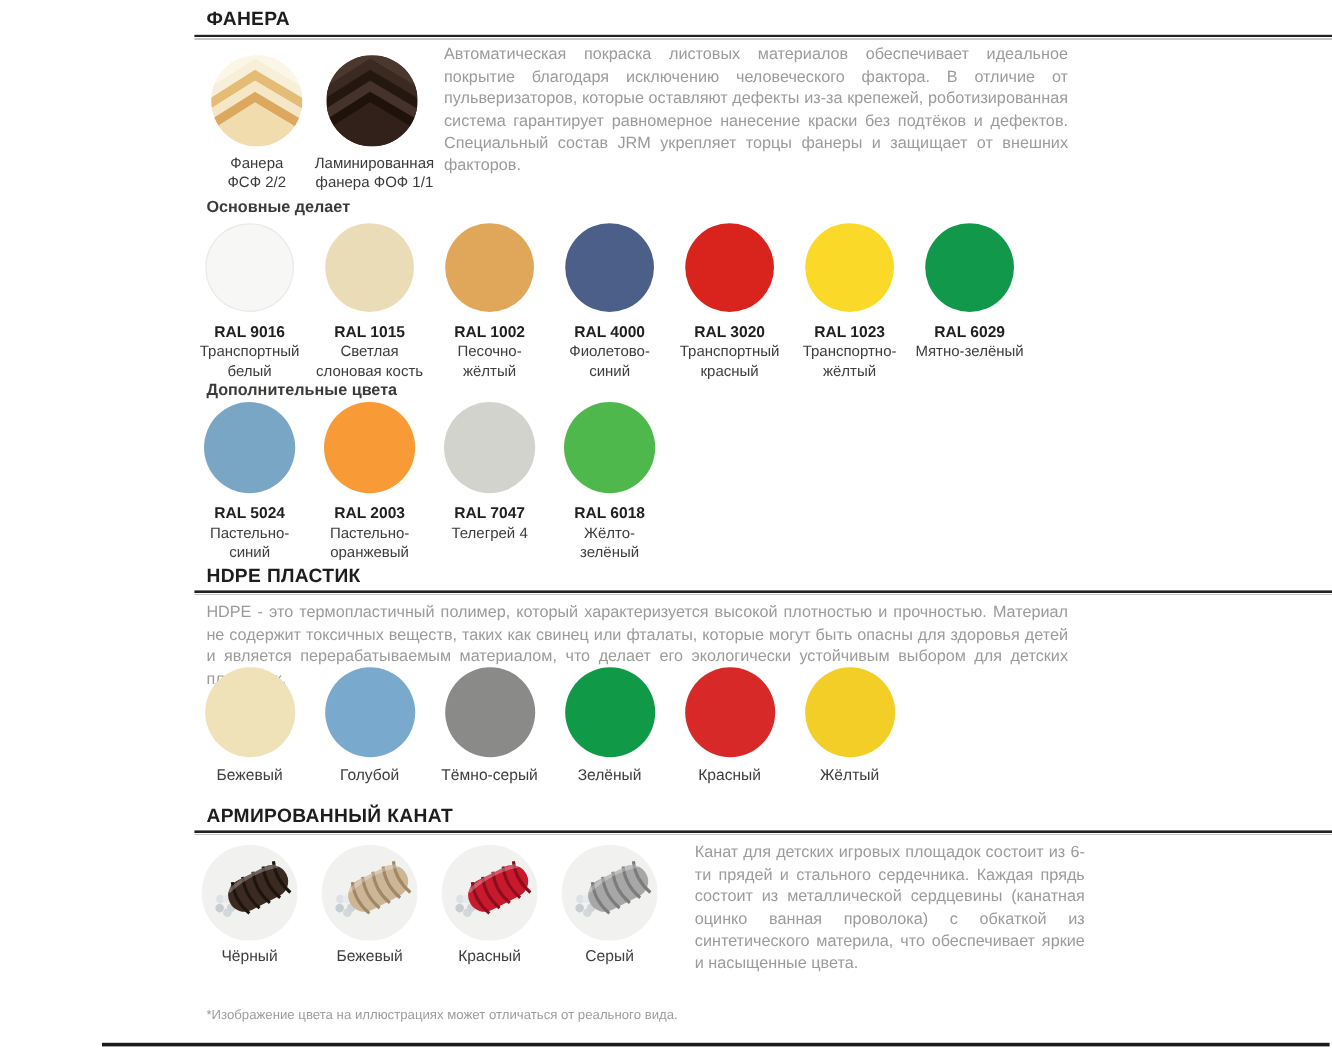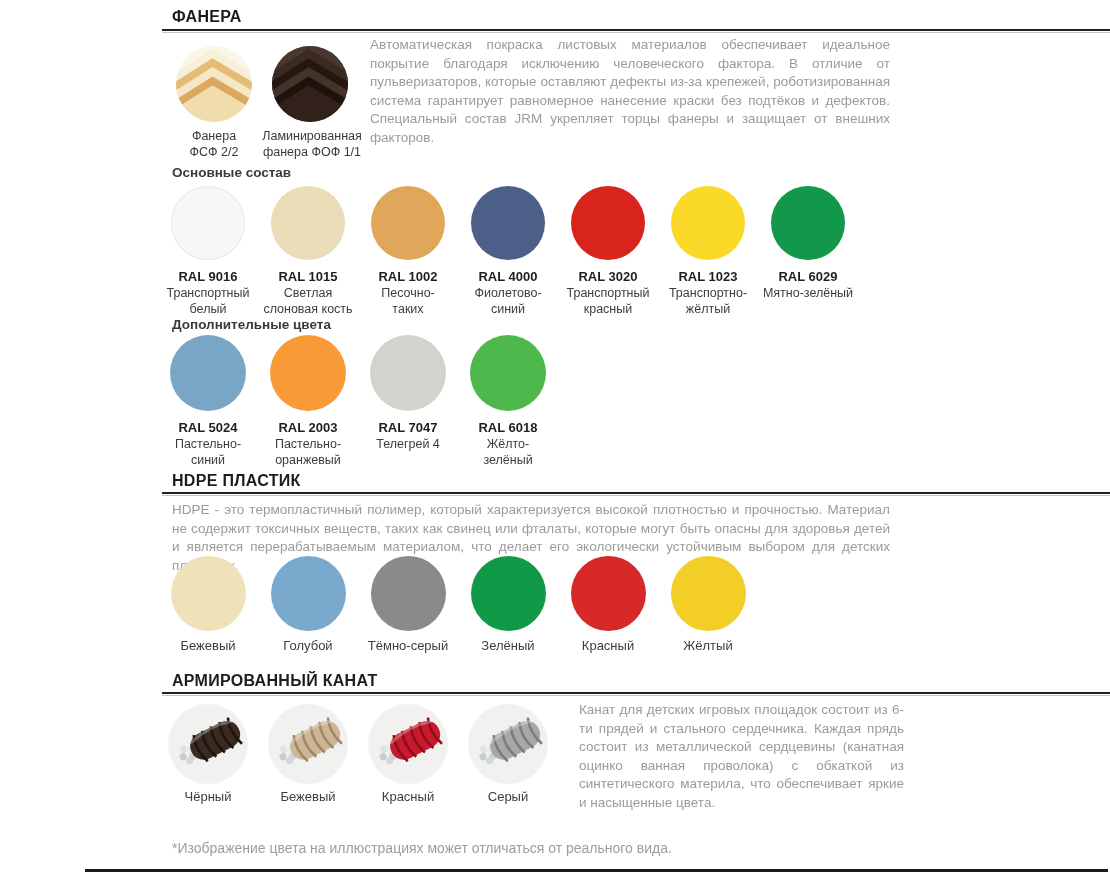--- a/index.html
+++ b/index.html
@@ -35,21 +35,21 @@
   .rname{margin-top:5px;font-size:13px;color:#3d3d3c;}
   .circ{border-radius:50%;overflow:hidden;position:absolute;}
   .circ svg{display:block;width:100%;height:100%;}
   .ply{width:76px;height:76px;top:46px;}
   .ply-label{
     position:absolute;top:128px;text-align:center;font-size:12.5px;color:#3a3a39;
     line-height:16px;white-space:pre-line;
   }
   .rope-wrap{width:80px;height:80px;position:relative;border-radius:50%;overflow:hidden;flex:0 0 auto;}
   .rope-wrap svg{display:block;width:100%;height:100%;}
-  .footnote{position:absolute;left:172px;top:840px;font-size:14px;color:#9d9d9b;}
+  .footnote{position:absolute;left:172px;top:840px;font-size:11px;color:#9d9d9b;}
   .bottom-line{position:absolute;left:85px;right:2px;top:869px;height:3px;background:#1b1b1a;}
 </style>
 </head>
 <body>
 
 <div class="canvas">
 
   <div class="sec-title" style="top:8px">ФАНЕРА</div>
   <div class="rule" style="top:29px"></div>
 
@@ -75,21 +75,21 @@
       <path d="M-12 90 L48 52 L112 90 L112 130 L-12 130 Z" fill="#32211A"></path>
     </svg>
   </div>
   <div class="ply-label" style="left:154px;width:120px">Фанера
 ФСФ 2/2</div>
   <div class="ply-label" style="left:246px;width:132px">Ламинированная
 фанера ФОФ 1/1</div>
 
   <div class="para" style="left:370px;top:36px;width:520px">Автоматическая покраска листовых материалов обеспечивает идеальное покрытие благодаря исключению человеческого фактора. В отличие от пульверизаторов, которые оставляют дефекты из-за крепежей, роботизированная система гарантирует равномерное нанесение краски без подтёков и дефектов. Специальный состав JRM укрепляет торцы фанеры и защищает от внешних факторов.</div>
 
-  <div class="sub-title" style="top:165px">Основные состав</div>
+  <div class="sub-title" style="top:165px">Основные делает</div>
 
   <div class="row" style="top:186px">
 
       <div class="cell">
         <div class="swatch d74 ring" style="background: rgb(247, 247, 245);"></div>
         <div class="code">RAL 9016</div>
         <div class="cname">Транспортный
 белый</div>
       </div>
 
@@ -97,21 +97,21 @@
         <div class="swatch d74" style="background: rgb(233, 220, 183);"></div>
         <div class="code">RAL 1015</div>
         <div class="cname">Светлая
 слоновая кость</div>
       </div>
 
       <div class="cell">
         <div class="swatch d74" style="background: rgb(224, 167, 90);"></div>
         <div class="code">RAL 1002</div>
         <div class="cname">Песочно-
-таких</div>
+жёлтый</div>
       </div>
 
       <div class="cell">
         <div class="swatch d74" style="background: rgb(76, 95, 136);"></div>
         <div class="code">RAL 4000</div>
         <div class="cname">Фиолетово-
 синий</div>
       </div>
 
       <div class="cell">

